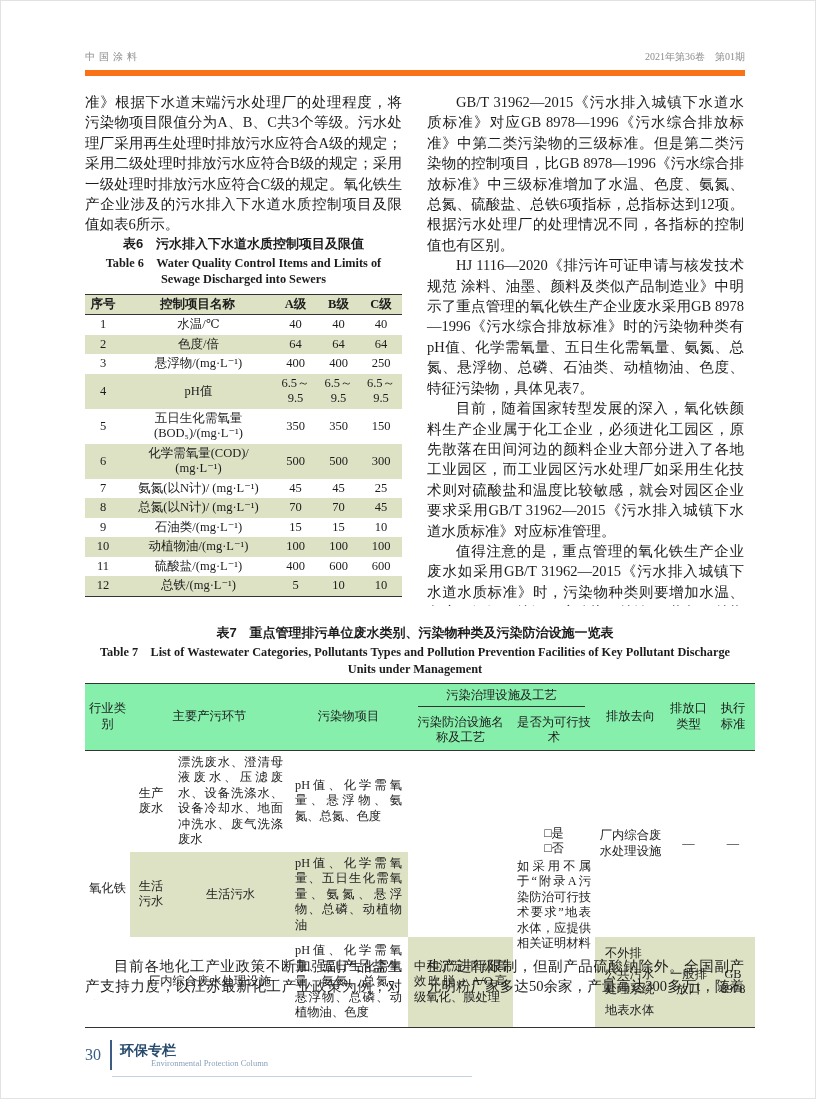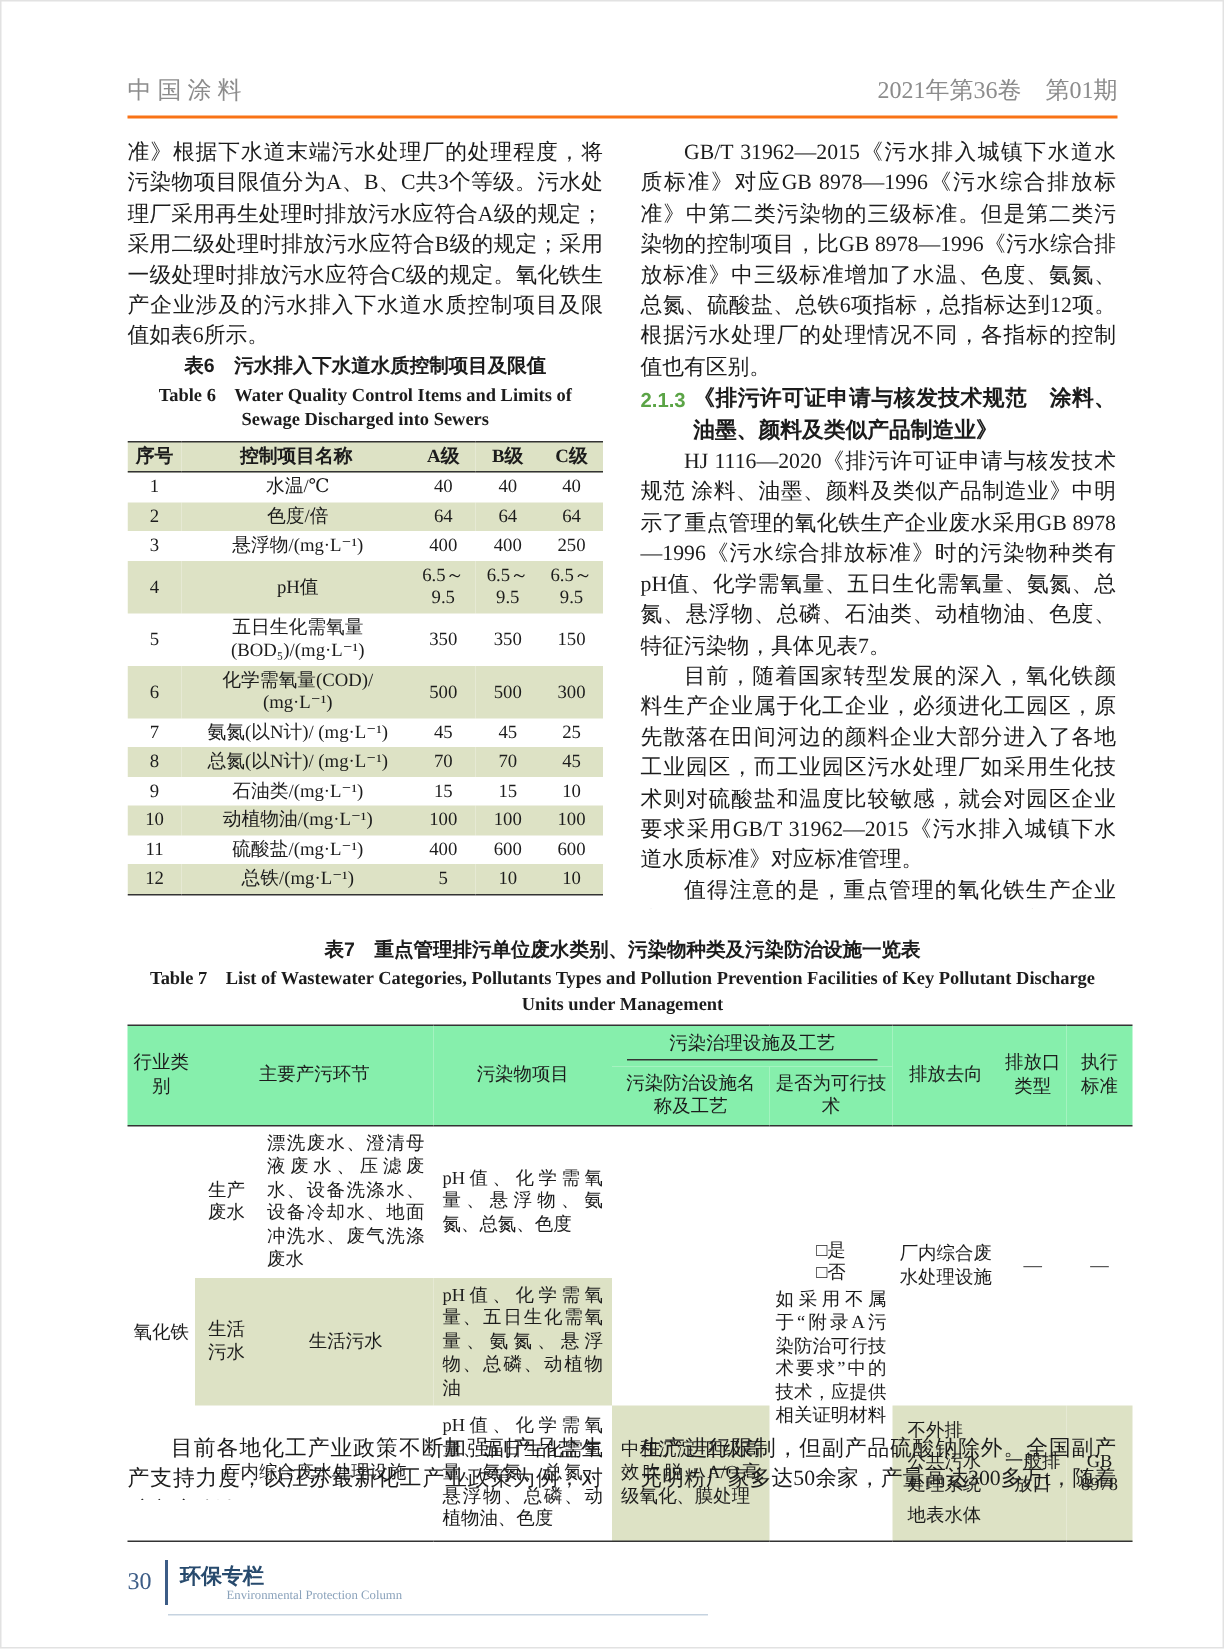--- a/index.html
+++ b/index.html
@@ -8,22 +8,22 @@
     position:relative; width:816px; height:1099px;
     font-family:"Liberation Serif","DejaVu Serif",serif;
     color:#1c1c1c; overflow:hidden;
   }
   .page-frame { position:absolute; inset:0; border:1px solid #e2e2e2; pointer-events:none; }
 
   
   .run-head {
     position:absolute; top:50px; left:85px; width:660px;
     display:flex; justify-content:space-between; align-items:flex-end;
-    font-size:16px; color:#8c8c8c; padding-bottom:6px;
-    border-bottom:2px solid #f97316;
+    font-size:10px; color:#8c8c8c; padding-bottom:6px;
+    border-bottom:6px solid #f97316;
   }
   .run-head .journal { letter-spacing:4px; }
 
   
   .main-cols { position:absolute; top:92px; left:85px; width:660px; height:514px;
     display:flex; gap:25px; overflow:hidden; }
   .col { width:317px; font-size:14.5px; line-height:20.4px; text-align:justify; }
   .para { text-align:justify; }
   .indent { text-indent:2em; }
 
@@ -193,24 +193,20 @@
             <td>5</td>
             <td>10</td>
             <td>10</td>
           </tr>
         </tbody>
     </table>
   </div>
 
   <div class="col">
     <p class="para indent">GB/T 31962—2015《污水排入城镇下水道水质标准》对应GB 8978—1996《污水综合排放标准》中第二类污染物的三级标准。但是第二类污染物的控制项目，比GB 8978—1996《污水综合排放标准》中三级标准增加了水温、色度、氨氮、总氮、硫酸盐、总铁6项指标，总指标达到12项。根据污水处理厂的处理情况不同，各指标的控制值也有区别。</p>
-    <div class="sec-head">
-      <span class="sec-num">2.1.3</span>
-      <span class="sec-title">《排污许可证申请与核发技术规范　涂料、油墨、颜料及类似产品制造业》</span>
-    </div>
     <p class="para indent">HJ 1116—2020《排污许可证申请与核发技术规范 涂料、油墨、颜料及类似产品制造业》中明示了重点管理的氧化铁生产企业废水采用GB 8978—1996《污水综合排放标准》时的污染物种类有pH值、化学需氧量、五日生化需氧量、氨氮、总氮、悬浮物、总磷、石油类、动植物油、色度、特征污染物，具体见表7。</p>
     <p class="para indent">目前，随着国家转型发展的深入，氧化铁颜料生产企业属于化工企业，必须进化工园区，原先散落在田间河边的颜料企业大部分进入了各地工业园区，而工业园区污水处理厂如采用生化技术则对硫酸盐和温度比较敏感，就会对园区企业要求采用GB/T 31962—2015《污水排入城镇下水道水质标准》对应标准管理。</p>
     <p class="para indent">值得注意的是，重点管理的氧化铁生产企业废水如采用GB/T 31962—2015《污水排入城镇下水道水质标准》时，污染物种类则要增加水温、色度、氨氮、总氮、硫酸盐、总铁6项指标，总指标达到12项。</p>
   </div>
 </div>
 
 <div class="t7-block">
   <div class="cap-cn" style="margin-top:16px">表7　重点管理排污单位废水类别、污染物种类及污染防治设施一览表</div>
   <div class="cap-en">Table 7　List of Wastewater Categories, Pollutants Types and Pollution Prevention Facilities of Key Pollutant Discharge Units under Management</div>
 
@@ -246,21 +242,21 @@
     <tbody>
       <tr>
         <td rowspan="3">氧化铁</td>
         <td>生产废水</td>
         <td class="just">漂洗废水、澄清母液废水、压滤废水、设备洗涤水、设备冷却水、地面冲洗水、废气洗涤废水</td>
         <td class="just">pH值、化学需氧量、悬浮物、氨氮、总氮、色度</td>
         <td rowspan="2"></td>
         <td rowspan="3">
           <div class="chk">□是</div>
           <div class="chk">□否</div>
-          <div class="note">如采用不属于“附录A污染防治可行技术要求”中的技术，应提供相关证明材料</div>
+          <div class="note">如采用不属于“附录A污染防治可行技术要求”地表水体，应提供相关证明材料</div>
         </td>
         <td rowspan="2">厂内综合废水处理设施</td>
         <td rowspan="2">—</td>
         <td rowspan="2">—</td>
       </tr>
       <tr>
         <td class="green">生活污水</td>
         <td class="green">生活污水</td>
         <td class="green just">pH值、化学需氧量、五日生化需氧量、氨氮、悬浮物、总磷、动植物油</td>
       </tr>

